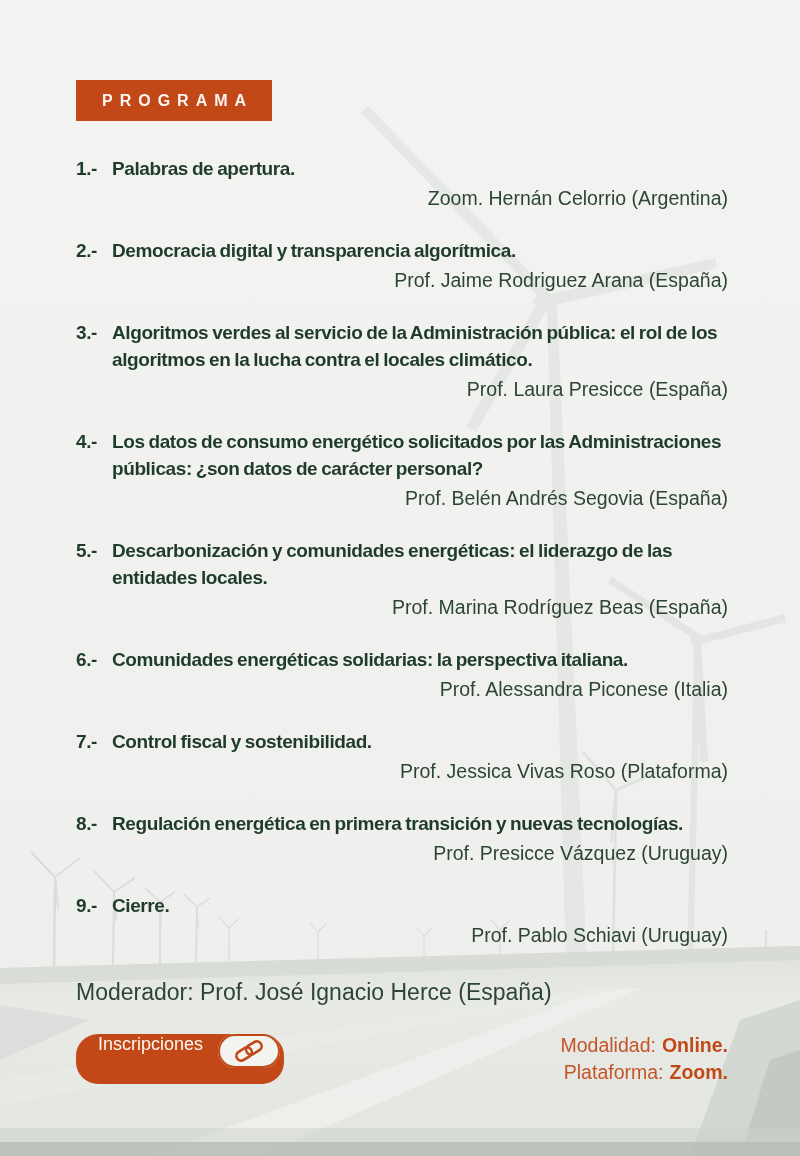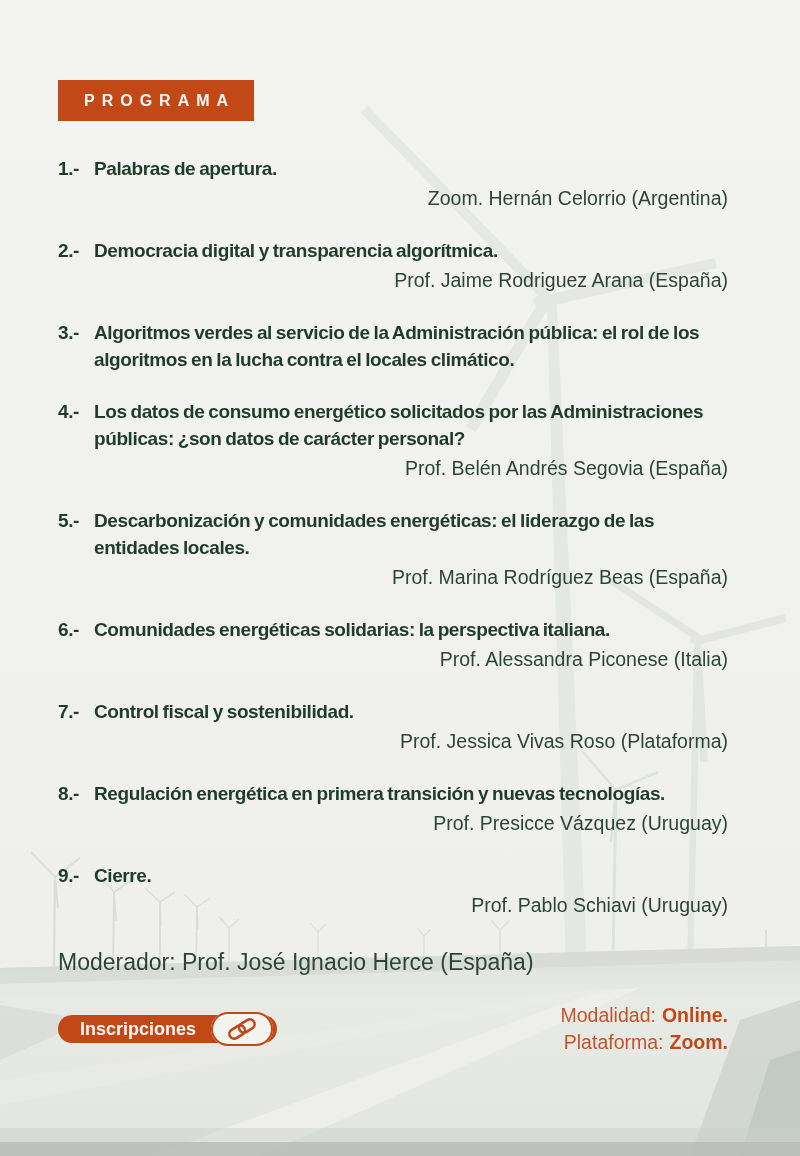--- a/index.html
+++ b/index.html
@@ -9,21 +9,21 @@
     --page-bg:#f1f1ef;
   }
   *{box-sizing:border-box;}
   html,body{margin:0;padding:0;}
   body{
     width:800px;height:1156px;position:relative;overflow:hidden;
     background:var(--page-bg);
     font-family:"Liberation Sans",sans-serif;
   }
   .bg{position:absolute;inset:0;z-index:0;}
-  .content{position:relative;z-index:1;padding:80px 72px 0 58px;}
+  .content{position:relative;z-index:1;padding:80px 72px 0 76px;}
 
   .badge{
     display:inline-block;
     background:var(--accent-orange);
     color:#fdf7f3;
     font-weight:700;
     font-size:16px;
     letter-spacing:7px;
     padding:12px 19px 11px 26px;
     margin-bottom:34px;
@@ -57,31 +57,30 @@
   }
 
   .footer{
     display:flex;
     justify-content:space-between;
     align-items:center;
     margin-top:26px;
   }
   .btn{
     display:flex;
-    align-items:center;
+    align-items:flex-start;
     gap:15px;
     background:var(--accent-orange);
-    height:28px;
+    height:50px;
     border-radius:22px;
     padding:0 4px 0 22px;
     color:#fdf7f3;
     font-size:18px;
     cursor:pointer;
     border:none;
-    font-weight:bold;
   }
   .icon-pill{
     width:62px;height:34px;
     background:#f3f3f0;
     border:2.5px solid #f3f3f0;
     outline:2.5px solid var(--accent-orange);
     outline-offset:-2px;
     border-radius:17px;
     display:flex;align-items:center;justify-content:center;
   }
@@ -201,20 +200,21 @@
         <span class="item-ttl">Democracia digital y transparencia algorítmica.</span>
       </div>
       <div class="item-speaker">Prof. Jaime Rodriguez Arana (España)</div>
     </div>
 
     <div class="item">
       <div class="item-title">
         <span class="item-num">3.-</span>
         <span class="item-ttl">Algoritmos verdes al servicio de la Administración pública: el rol de los algoritmos en la lucha contra el locales climático.</span>
       </div>
+      <div class="item-speaker">Prof. Laura Presicce (España)</div>
     </div>
 
     <div class="item">
       <div class="item-title">
         <span class="item-num">4.-</span>
         <span class="item-ttl">Los datos de consumo energético solicitados por las Administraciones públicas: ¿son datos de carácter personal?</span>
       </div>
       <div class="item-speaker">Prof. Belén Andrés Segovia (España)</div>
     </div>
 

